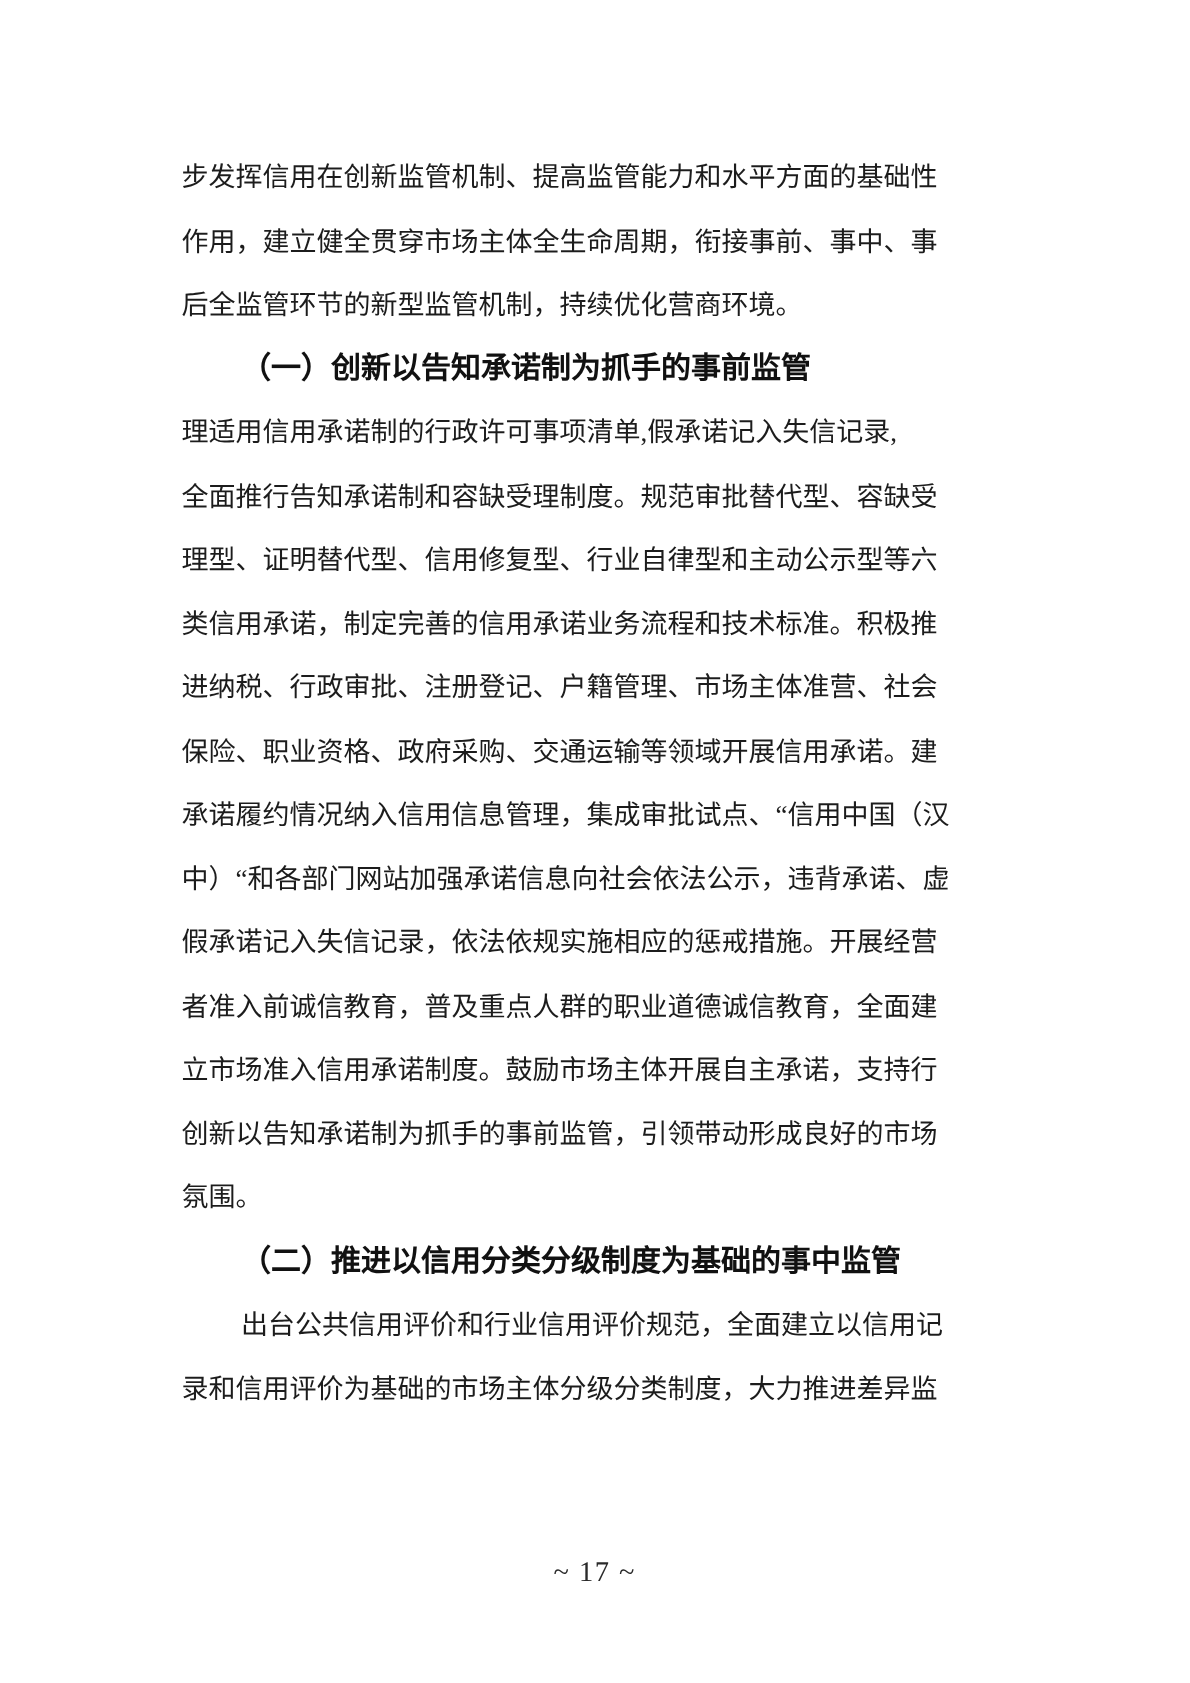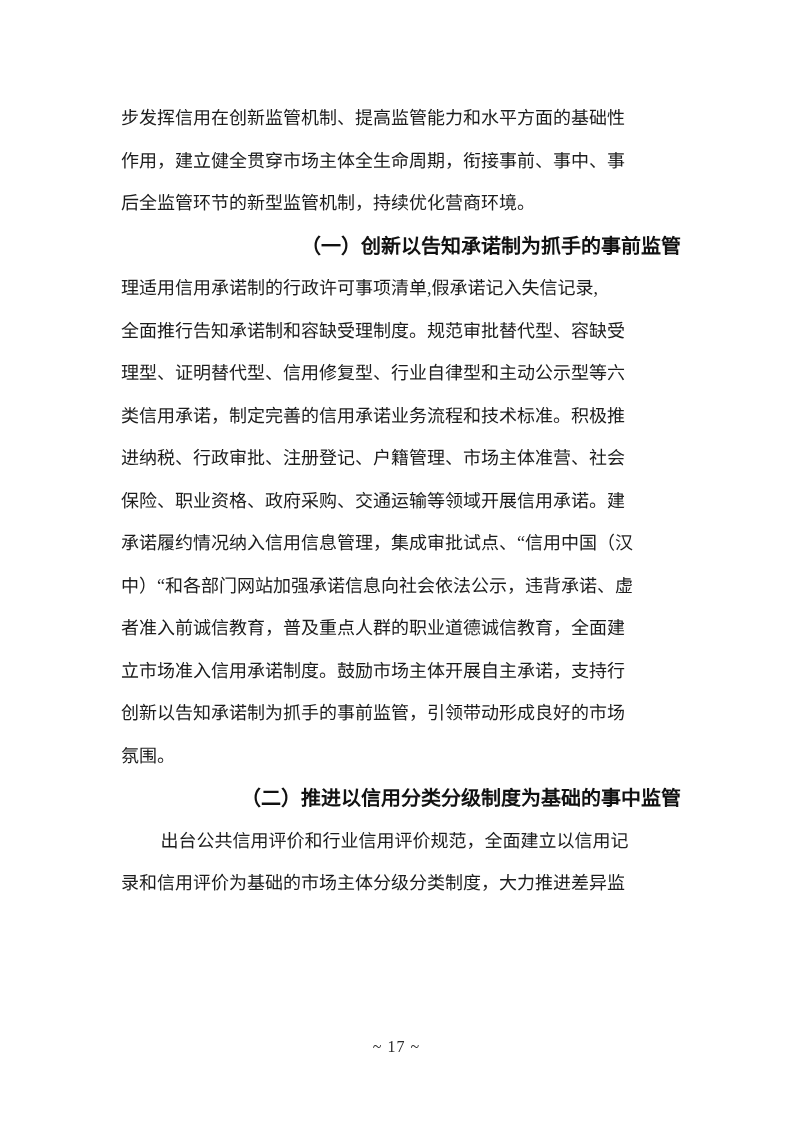--- a/index.html
+++ b/index.html
@@ -35,30 +35,29 @@
   }
   .indent {
     padding-left: 39.6px;
   }
   .heading {
     font-family: "Liberation Sans", sans-serif;
     font-weight: 700;
     font-size: 20px;
     color: #111111;
     padding-left: 39.6px;
-    text-align: right;
   }
   .page-footer {
     position: absolute;
     left: 0;
     right: 0;
     top: 1038px;
     text-align: center;
     font-family: "Liberation Serif", serif;
-    font-size: 16px;
+    font-size: 19px;
     color: #2a2a2a;
     letter-spacing: 1px;
   }
 </style>
 </head>
 <body>
 
 <div class="page">
   <main class="text-block" id="doc-body">
       <div class="line body-line">步发挥信用在创新监管机制、提高监管能力和水平方面的基础性</div>
@@ -66,20 +65,21 @@
       <div class="line body-line">后全监管环节的新型监管机制，持续优化营商环境。</div>
       <div class="line heading">（一）创新以告知承诺制为抓手的事前监管</div>
       <div class="line body-line">理适用信用承诺制的行政许可事项清单,假承诺记入失信记录,</div>
       <div class="line body-line">全面推行告知承诺制和容缺受理制度。规范审批替代型、容缺受</div>
       <div class="line body-line">理型、证明替代型、信用修复型、行业自律型和主动公示型等六</div>
       <div class="line body-line">类信用承诺，制定完善的信用承诺业务流程和技术标准。积极推</div>
       <div class="line body-line">进纳税、行政审批、注册登记、户籍管理、市场主体准营、社会</div>
       <div class="line body-line">保险、职业资格、政府采购、交通运输等领域开展信用承诺。建</div>
       <div class="line body-line">承诺履约情况纳入信用信息管理，集成审批试点、“信用中国（汉</div>
       <div class="line body-line">中）“和各部门网站加强承诺信息向社会依法公示，违背承诺、虚</div>
+      <div class="line body-line">假承诺记入失信记录，依法依规实施相应的惩戒措施。开展经营</div>
       <div class="line body-line">者准入前诚信教育，普及重点人群的职业道德诚信教育，全面建</div>
       <div class="line body-line">立市场准入信用承诺制度。鼓励市场主体开展自主承诺，支持行</div>
       <div class="line body-line">创新以告知承诺制为抓手的事前监管，引领带动形成良好的市场</div>
       <div class="line body-line">氛围。</div>
       <div class="line heading">（二）推进以信用分类分级制度为基础的事中监管</div>
       <div class="line body-line indent">出台公共信用评价和行业信用评价规范，全面建立以信用记</div>
       <div class="line body-line">录和信用评价为基础的市场主体分级分类制度，大力推进差异监</div>
     </main>
   <footer class="page-footer">
     <span>~ 17 ~</span>

